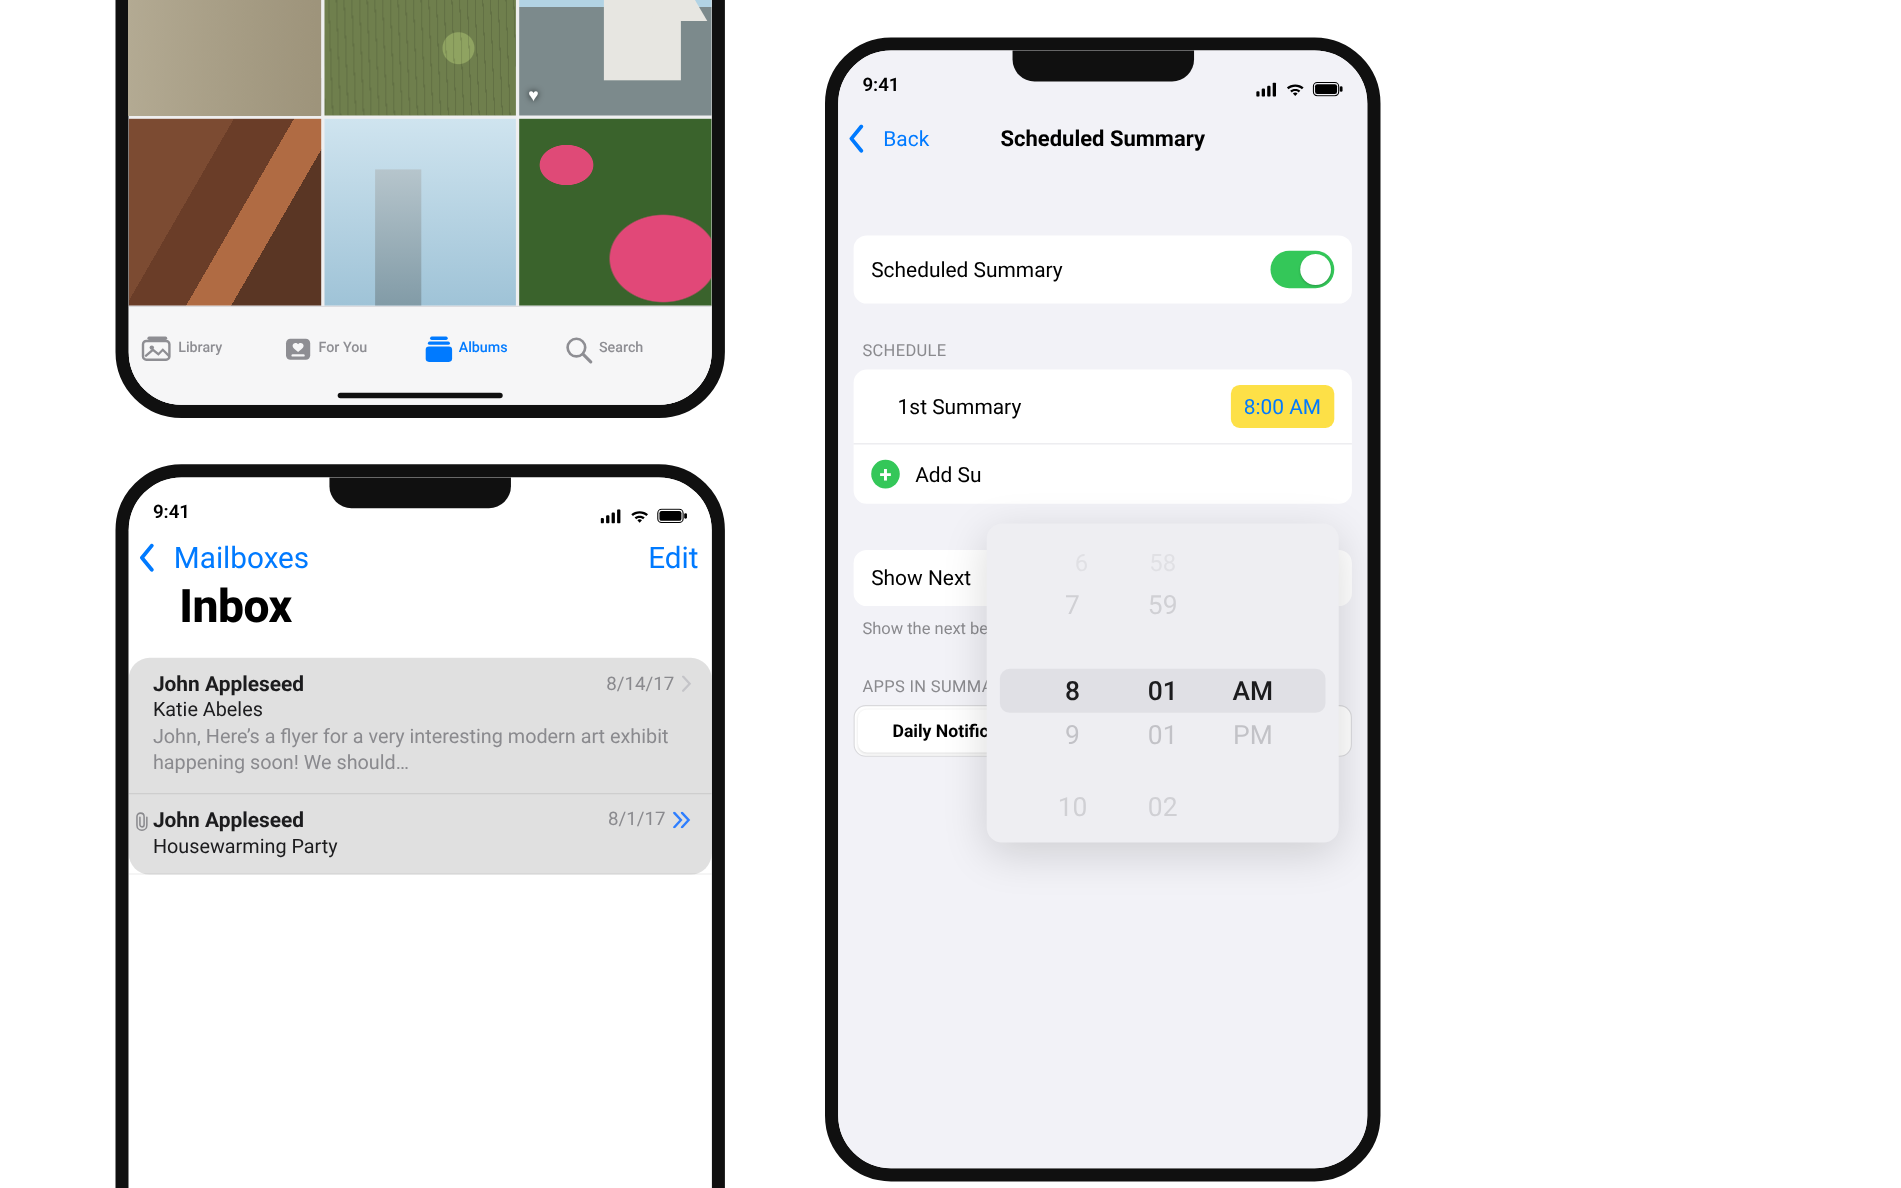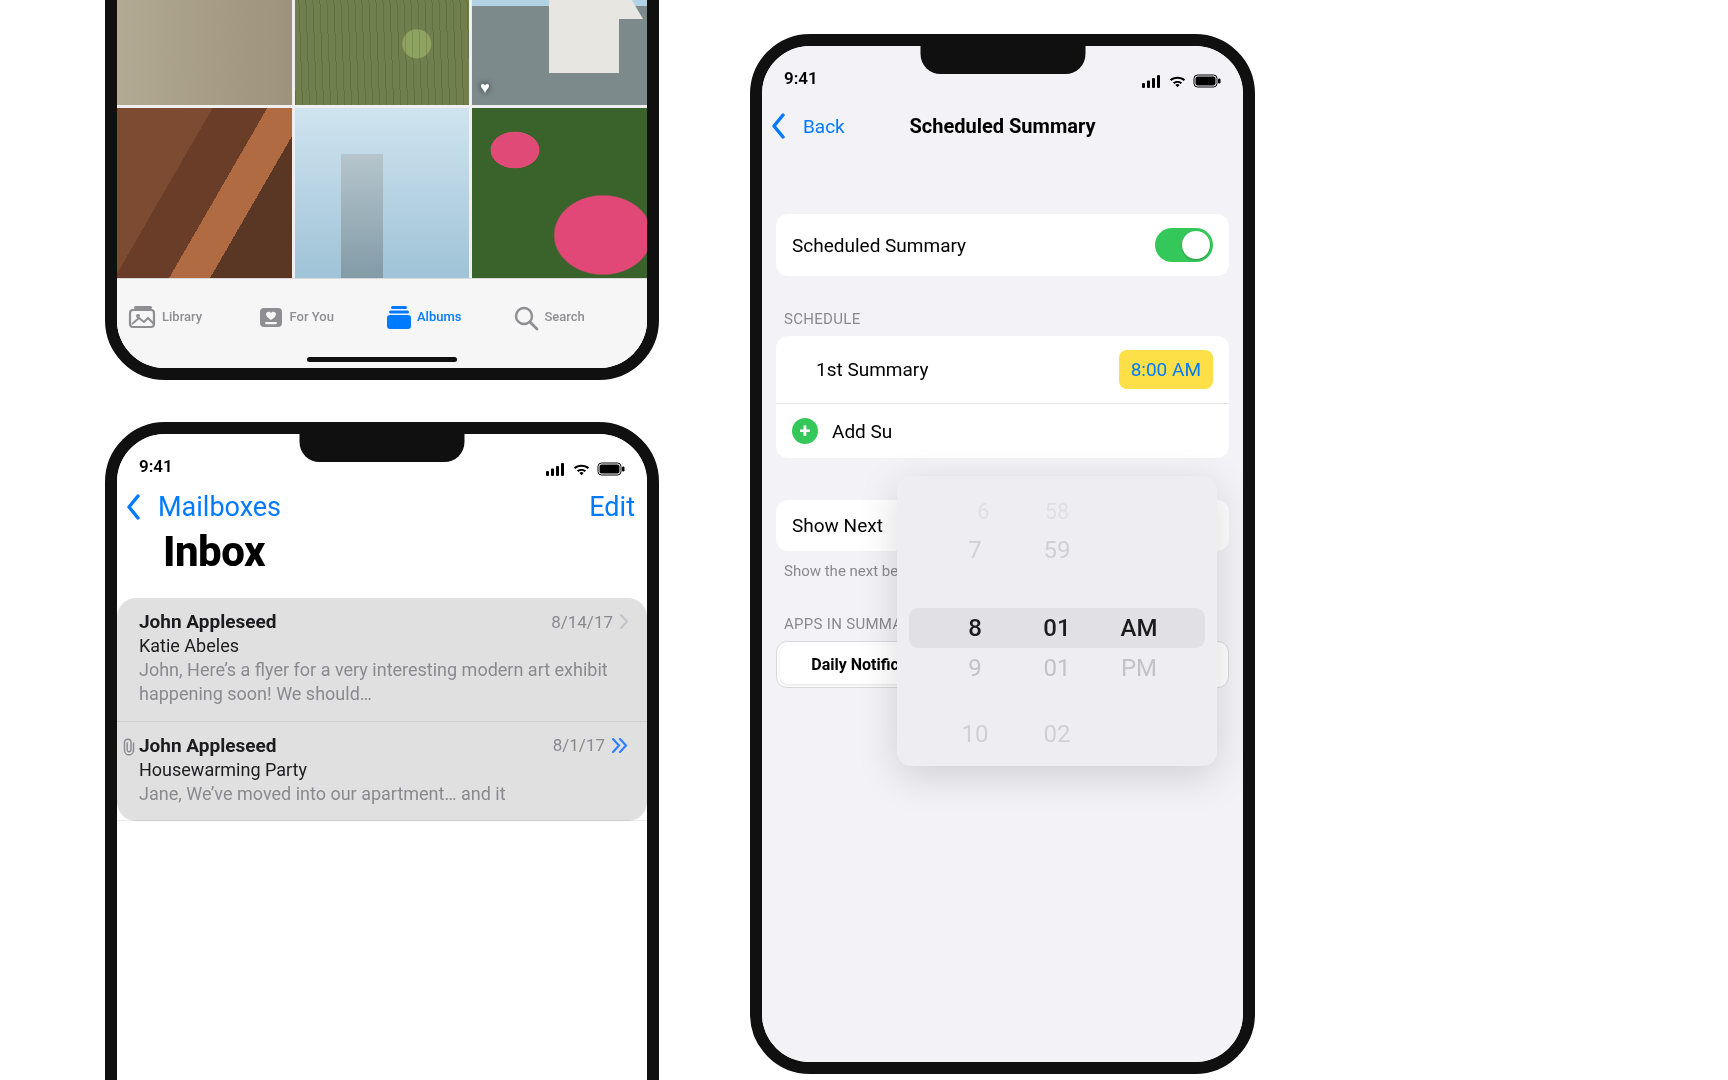--- a/index.html
+++ b/index.html
@@ -190,21 +190,20 @@
         <div class="line1">
           <span class="sender">John Appleseed</span>
           <span class="datewrap">
             <span>8/1/17</span>
             <svg class="chevbl" viewBox="0 0 18 15">
                 <path d="M2 1l6 6.5L2 14M9 1l6 6.5L9 14" fill="none" stroke="currentColor" stroke-width="2.2" stroke-linecap="round"></path>
               </svg>
           </span>
         </div>
         <div class="subj">Housewarming Party</div>
-        <div class="prev">Jane, We’ve moved into our apartment… and it</div>
       </div>
     </div>
   </div>
 </div>
 
 <div class="phone settings">
   <div class="clip">
     <div class="notch"></div>
     <div class="status">
       <span>9:41</span>

